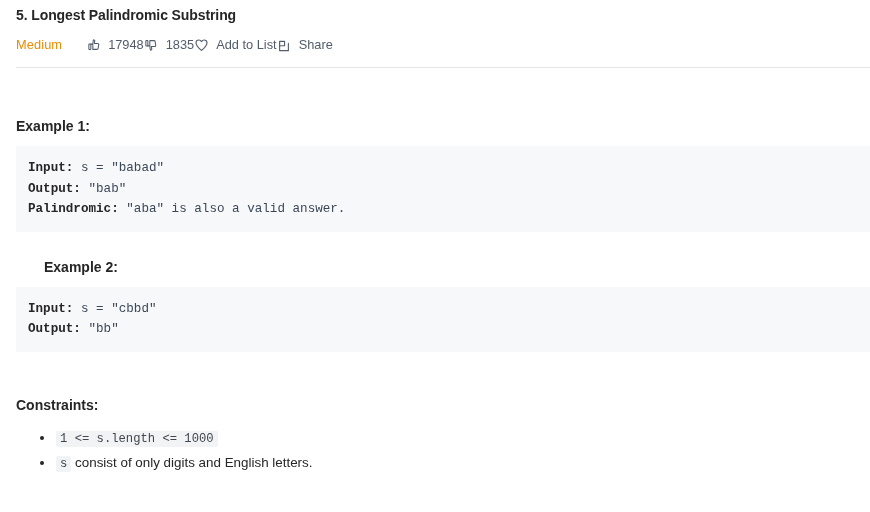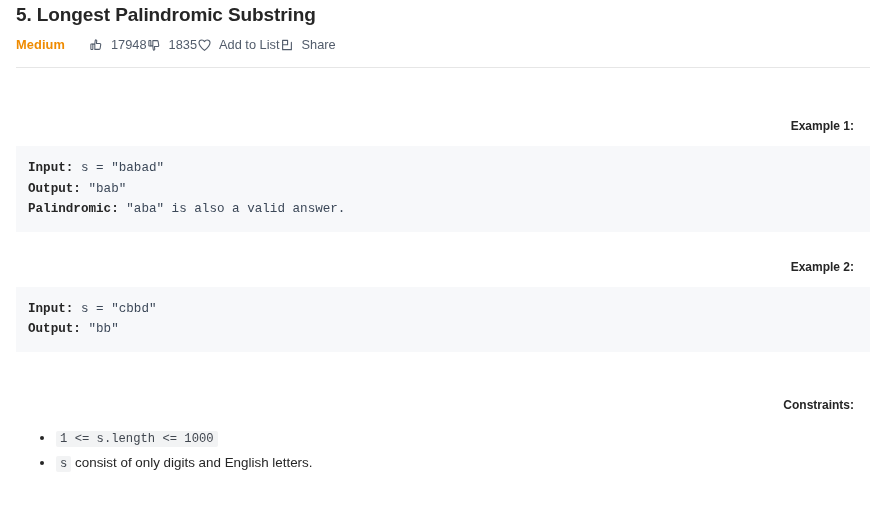--- a/index.html
+++ b/index.html
@@ -19,49 +19,49 @@
     height: 512px;
     position: relative;
     box-sizing: border-box;
     padding: 0 0 0 0;
   }
 
   
   .title {
     margin: 0;
     padding: 5px 16px 0 16px;
-    font-size: 19px;
+    font-size: 14px;
     font-weight: bold;
     line-height: 20px;
     color: #262626;
     letter-spacing: -0.1px;
   }
 
   
   .meta-row {
     display: flex;
     align-items: center;
     padding: 12px 16px 0 16px;
     font-size: 12.8px;
     color: #525c6b;
     line-height: 16px;
   }
   .difficulty {
-    font-weight: bold;
+    font-weight: normal;
     color: #ef8b00;
     margin-right: 24px;
     letter-spacing: 0.1px;
   }
   .meta-item {
     display: flex;
     align-items: center;
     color: #525c6b;
     white-space: nowrap;
   }
-  .meta-item:last-child { margin-right: 12px; }
+  .meta-item:last-child { margin-right: 12px; align-items: flex-end; }
   .meta-ico {
     display: inline-flex;
     align-items: center;
     justify-content: center;
     width: 15px;
     height: 15px;
     margin-right: 7px;
     flex: 0 0 auto;
   }
   .meta-ico svg { display: block; }
@@ -93,29 +93,28 @@
     background: #f2f3f4;
     color: #40464f;
     padding: 1px 4px;
     border-radius: 2px;
     white-space: pre;
   }
 
   
   .section-head {
     padding: 0 16px;
-    font-size: 12px;
+    font-size: 14px;
     font-weight: bold;
     color: #262626;
     line-height: 18px;
-    text-align: right;
   }
   .sp-ex1 { margin-top: 49px; }
   .sp-ex2 { margin-top: 26px; padding-left: 44px; }
-  .sp-con { margin-top: 44px; margin-left: 20px; }
+  .sp-con { margin-top: 44px; }
 
   
   .codeblock {
     margin: 11px 0 0 16px;
     width: 854px;
     background: #f7f8fa;
     padding: 12px 0 12px 12px;
     box-sizing: border-box;
     font-family: "Liberation Mono", monospace;
     font-size: 12.6px;

